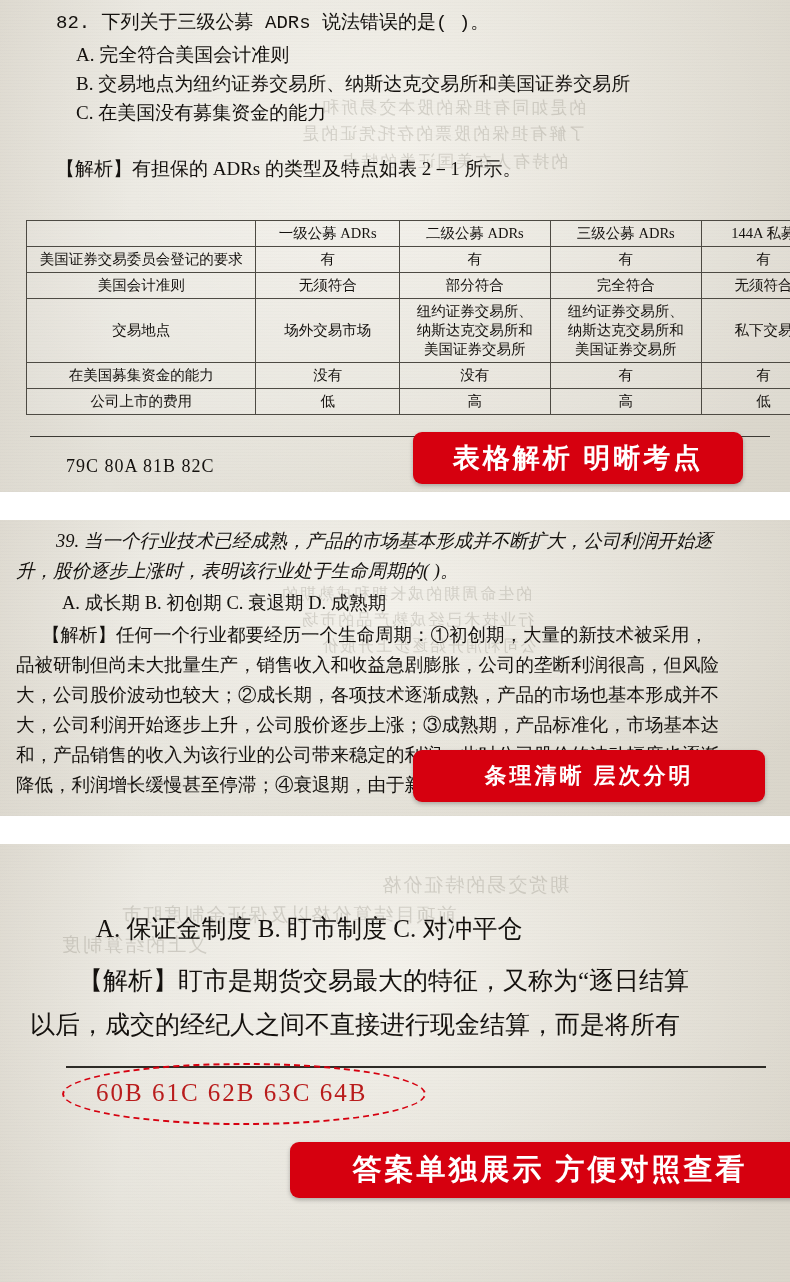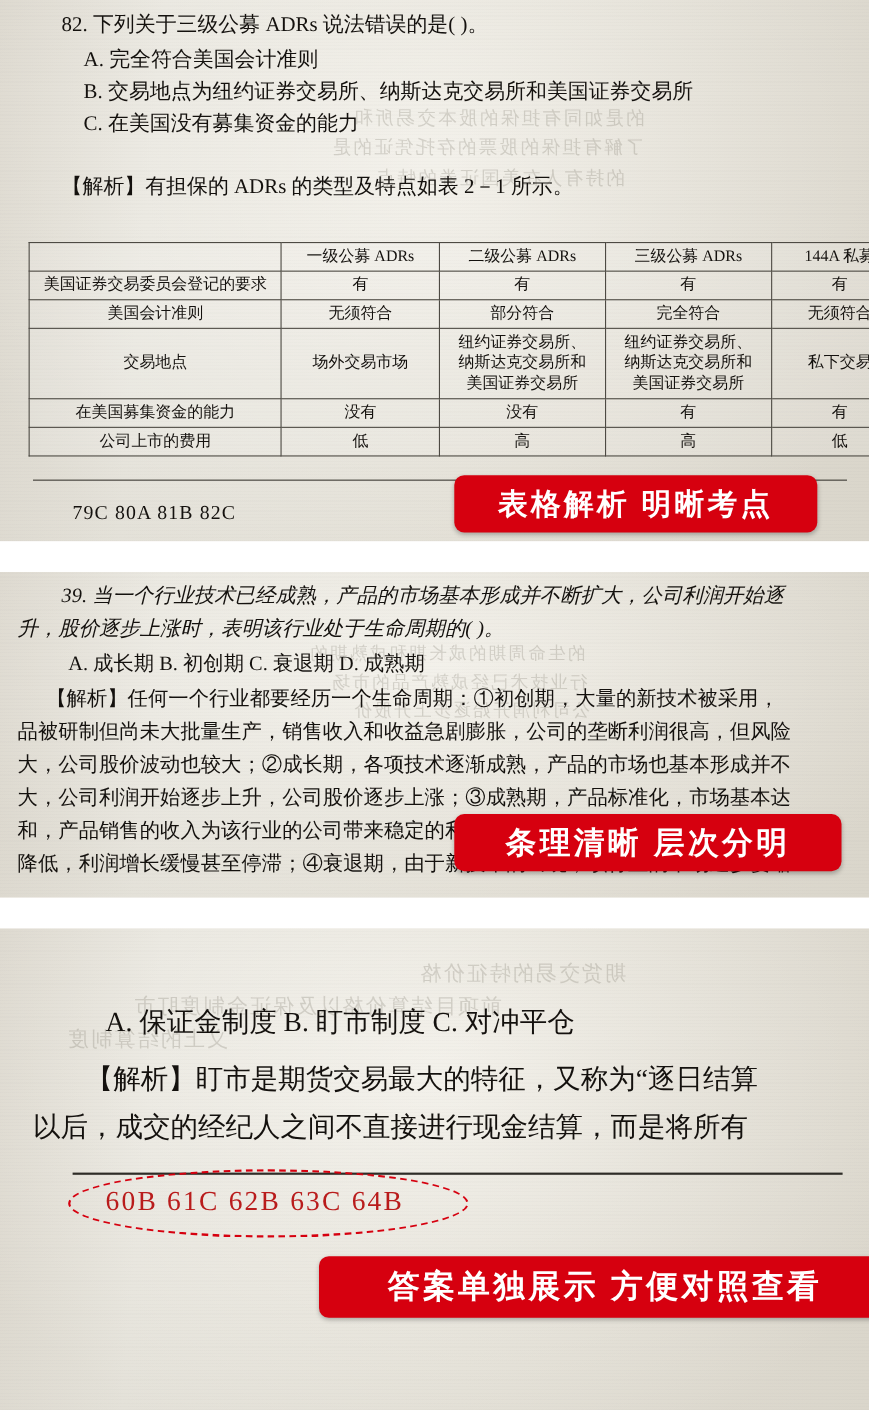--- a/index.html
+++ b/index.html
@@ -49,20 +49,21 @@
 
   
   #panel1 { top: 0; height: 492px; }
   .p1-q {
     position: absolute;
     left: 56px;
     font-size: 19px;
     line-height: 30px;
     white-space: nowrap;
     color: #14110e;
+    font-family: Liberation Mono, monospace;
   }
   .p1-opt {
     position: absolute;
     left: 76px;
     font-size: 19px;
     line-height: 29px;
     white-space: nowrap;
     color: #14110e;
   }
   .p1-ana {
@@ -273,21 +274,21 @@
   <div class="p2-line" style="left:16px; top:38px;">升，股价逐步上涨时，表明该行业处于生命周期的(          )。</div>
   <div class="p2-opts" style="left:62px; top:70px;">A. 成长期              B. 初创期              C. 衰退期              D. 成熟期</div>
 
   <div class="p2-line noital" style="left:42px; top:102px;">【解析】任何一个行业都要经历一个生命周期：①初创期，大量的新技术被采用，</div>
   <div class="p2-line noital" style="left:16px; top:132px;">品被研制但尚未大批量生产，销售收入和收益急剧膨胀，公司的垄断利润很高，但风险</div>
   <div class="p2-line noital" style="left:16px; top:192px;">大，公司利润开始逐步上升，公司股价逐步上涨；③成熟期，产品标准化，市场基本达</div>
   <div class="p2-line noital" style="left:16px; top:162px;">大，公司股价波动也较大；②成长期，各项技术逐渐成熟，产品的市场也基本形成并不</div>
   <div class="p2-line noital" style="left:16px; top:222px;">和，产品销售的收入为该行业的公司带来稳定的利润，此时公司股价的波动幅度也逐渐</div>
   <div class="p2-line noital" style="left:16px; top:252px;">降低，利润增长缓慢甚至停滞；④衰退期，由于新技术的出现，该行业的市场逐步萎缩</div>
 
-  <div class="badge" style="left:413px; top:220px; width:352px; height:52px; font-size:28px;">条理清晰  层次分明</div>
+  <div class="badge" style="left:413px; top:230px; width:352px; height:52px; font-size:22px;">条理清晰  层次分明</div>
 </section>
 
 <section class="panel" id="panel3">
   <div class="paper"></div>
 
   <div class="ghost" style="top:28px; left:380px; font-size:19px;">期货交易的特征价格</div>
   <div class="ghost" style="top:58px; left:120px; font-size:19px;">前项目结算价格以及保证金制度盯市</div>
   <div class="ghost" style="top:88px; left:60px; font-size:19px;">义上的结算制度</div>
 
   <div class="p3-opts" style="left:96px; top:68px;">A. 保证金制度            B. 盯市制度                C. 对冲平仓</div>

